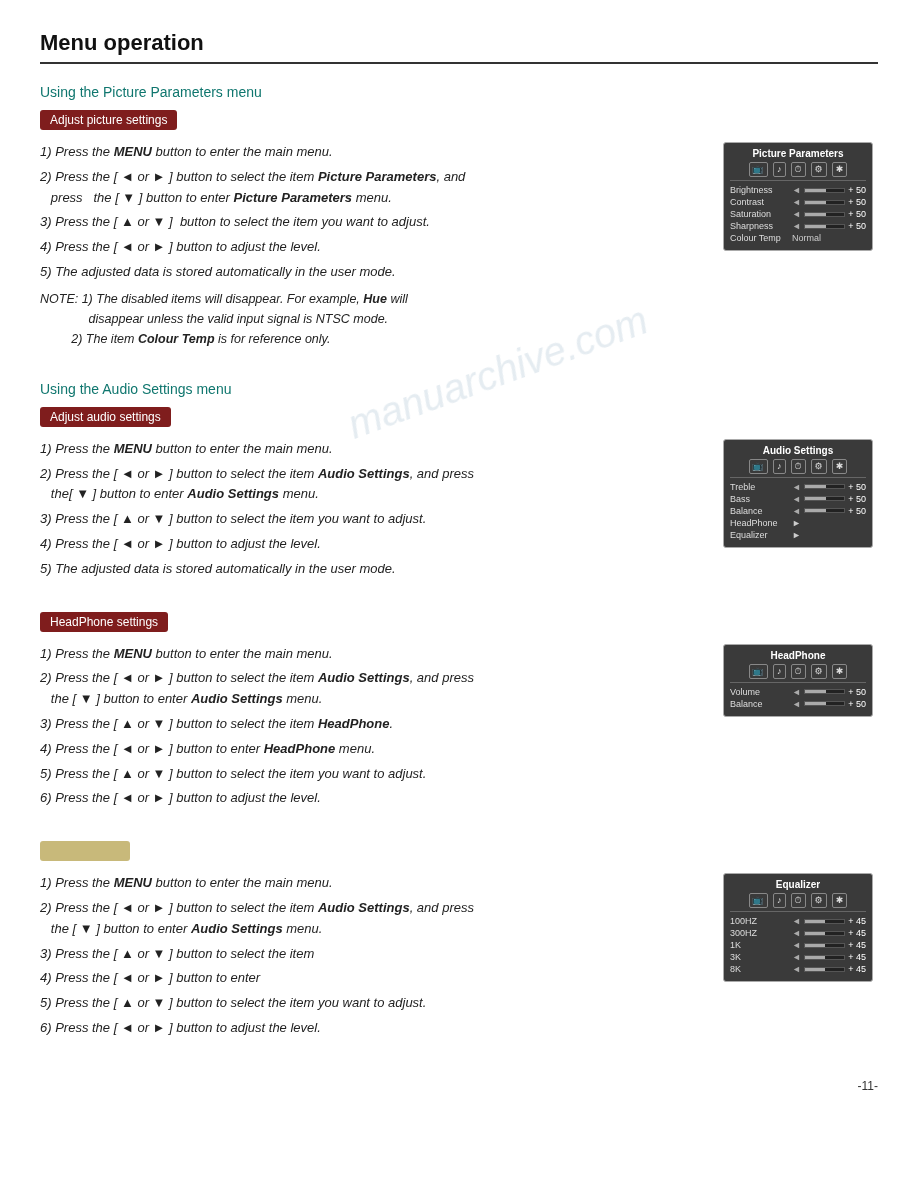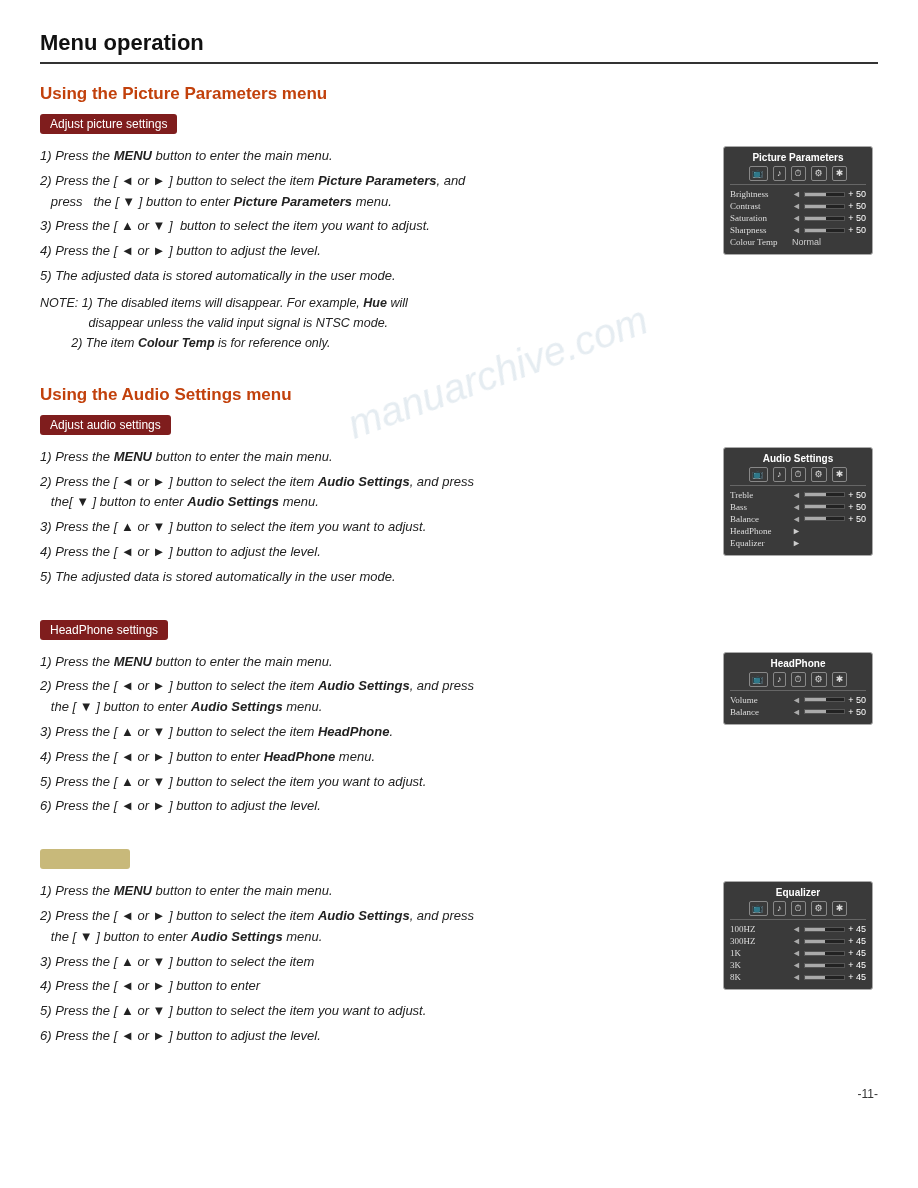--- a/index.html
+++ b/index.html
@@ -17,24 +17,24 @@
       font-weight: bold;
       margin-bottom: 6px;
       color: #111;
     }
     hr.title-rule {
       border: none;
       border-top: 2px solid #333;
       margin-bottom: 20px;
     }
     h2.section-title {
-      font-size: 17px;
-      font-weight: bold;
+      font-size: 14px;
+      font-weight: normal;
       margin-bottom: 10px;
-      color: #c2410c;
+      color: #0f766e;
     }
     .label-badge {
       display: inline-block;
       background: #7f1d1d;
       color: #fff;
       font-size: 12px;
       padding: 3px 10px;
       border-radius: 3px;
       margin-bottom: 12px;
     }
@@ -95,21 +95,20 @@
     .menu-row {
       display: flex;
       align-items: center;
       margin-bottom: 2px;
       font-size: 9.5px;
     }
     .menu-row .label {
       width: 62px;
       color: #ddd;
       font-size: 9px;
-      font-family: Liberation Serif, serif;
     }
     .menu-row .bar-container {
       flex: 1;
       height: 5px;
       background: #222;
       border: 1px solid #555;
       position: relative;
       margin: 0 3px;
     }
     .menu-row .bar-fill {

